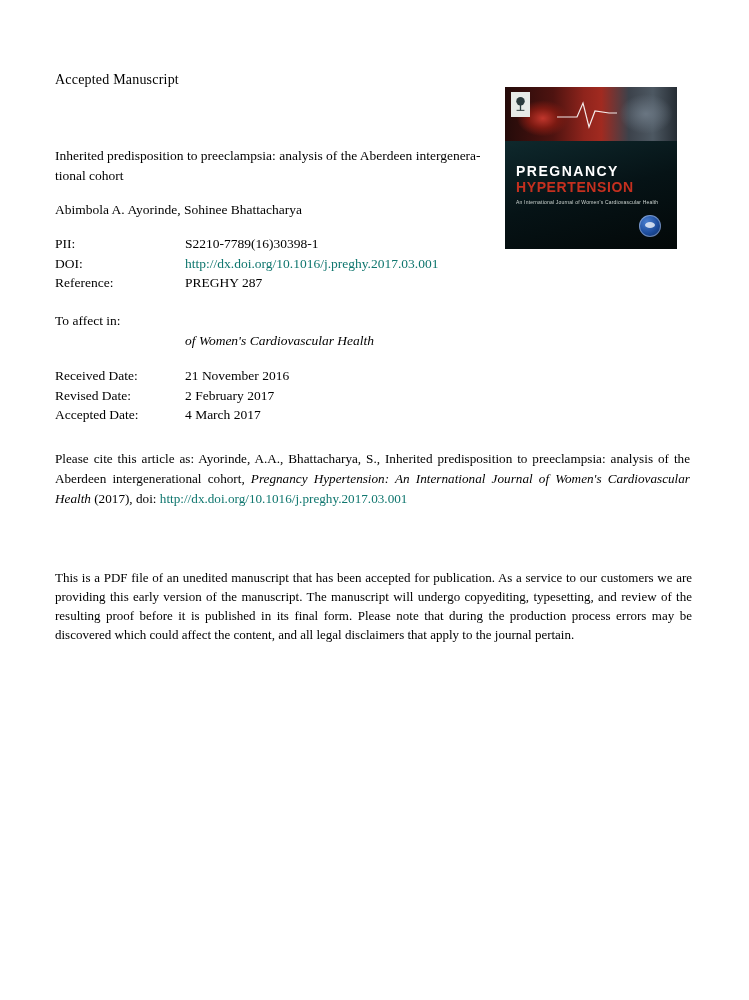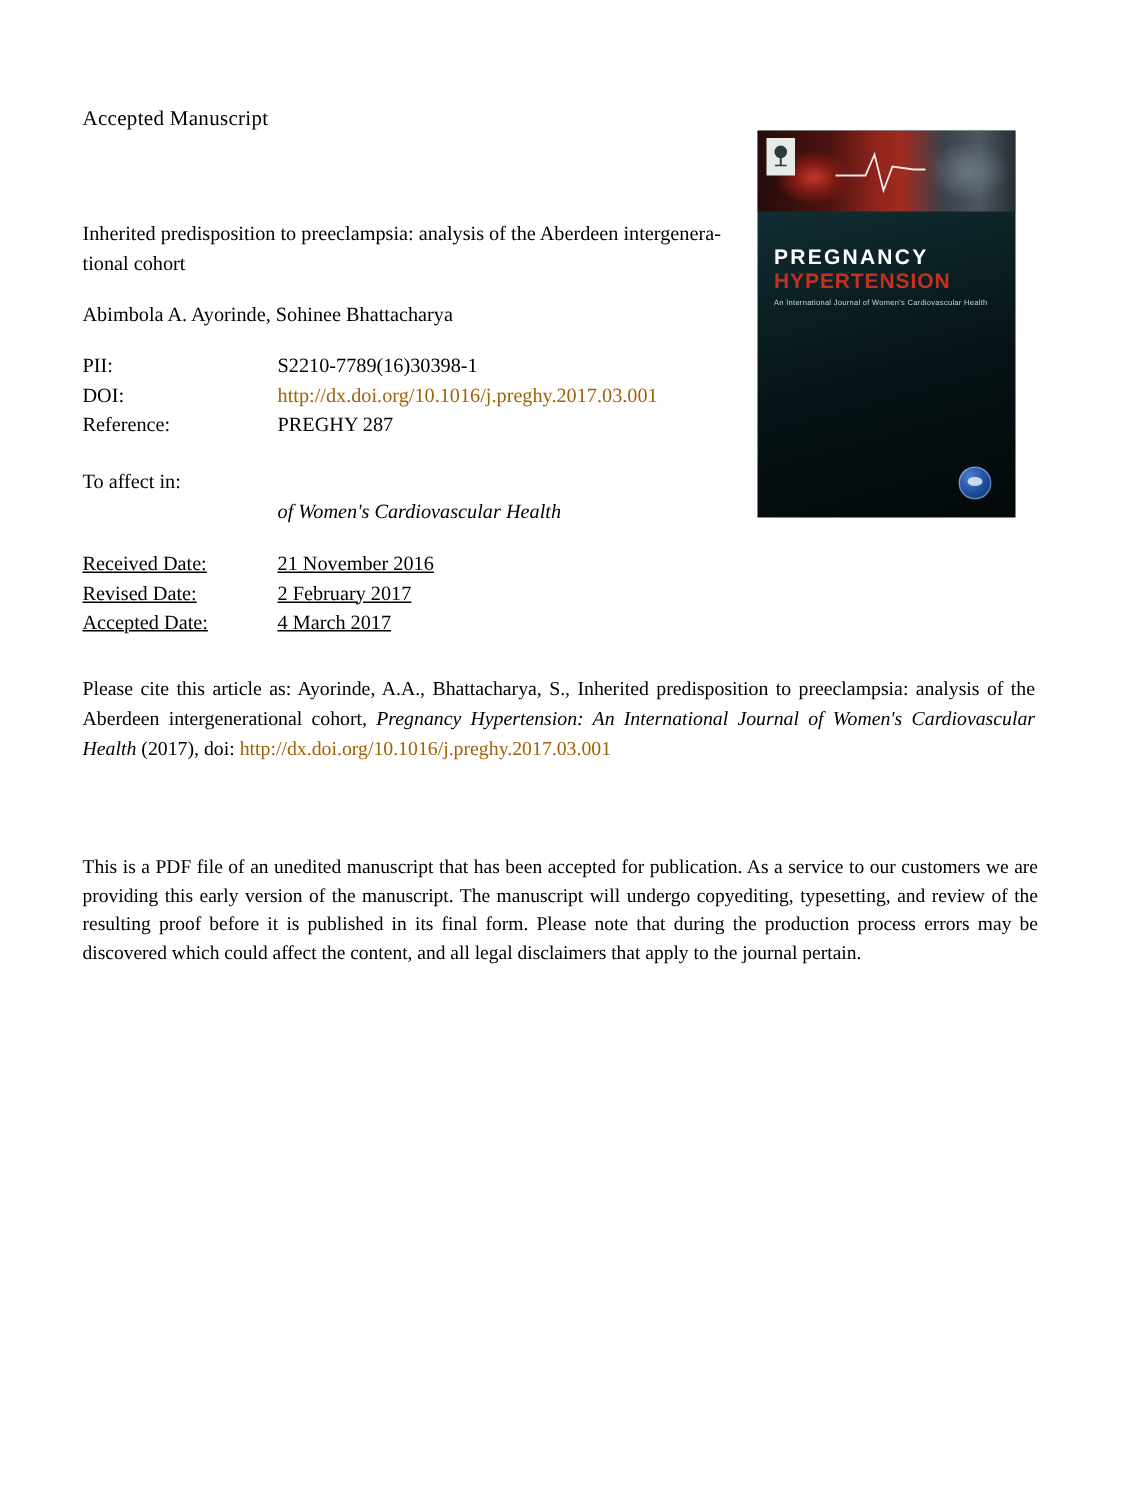--- a/index.html
+++ b/index.html
@@ -22,33 +22,33 @@
   .authors{
     position:absolute;left:55px;top:202px;
     font-size:13.5px;
     text-align:right;
   }
   .meta{position:absolute;left:55px;font-size:13.5px;}
   .meta-row{display:flex;line-height:19.5px;}
   .meta-label{width:130px;flex:0 0 130px;}
   .meta-value{white-space:nowrap;}
   .italic{font-style:italic;}
-  .link{color:#a16207;text-decoration:none;cursor:pointer;}
+  .link{color:#0f766e;text-decoration:none;cursor:pointer;}
   .citation{
     position:absolute;left:55px;top:449px;width:635px;
     font-size:13.2px;line-height:20px;text-align:justify;
   }
   .disclaimer{
     position:absolute;left:55px;top:568px;width:637px;
     font-size:13px;line-height:19px;text-align:justify;
   }
 
   
   .cover{
-    position:absolute;left:505px;top:87px;width:172px;height:258px;
+    position:absolute;left:505px;top:87px;width:172px;height:162px;
     background:linear-gradient(165deg,#17393d 0%,#0d2529 32%,#061316 62%,#030808 100%);
     overflow:hidden;
   }
   .cover-photo{
     position:absolute;left:0;top:0;right:0;height:54px;
     background:
       radial-gradient(ellipse 26px 18px at 22% 58%, #c0362c 0%, #7c1a12 55%, rgba(60,8,6,0) 100%),
       radial-gradient(ellipse 30px 22px at 82% 50%, #6a7682 0%, rgba(60,70,80,0) 90%),
       linear-gradient(90deg,#240b0a 0%,#4e1310 28%,#8f241c 46%,#a12a20 56%,#3c424b 72%,#4d5862 86%,#262d34 100%);
   }
@@ -133,21 +133,21 @@
   <div class="meta" style="top:311px;">
     <div class="meta-row">
       <span class="meta-label">To affect in:</span>
       <span class="meta-value italic">
         <br>
         <span>of Women's Cardiovascular Health</span>
       </span>
     </div>
   </div>
 
-  <div class="meta" style="top:366px;text-decoration:underline;">
+  <div class="meta" style="top:366px;">
     <div class="meta-row">
       <span class="meta-label">Received Date:</span>
       <span class="meta-value">21 November 2016</span>
     </div>
     <div class="meta-row">
       <span class="meta-label">Revised Date:</span>
       <span class="meta-value">2 February 2017</span>
     </div>
     <div class="meta-row">
       <span class="meta-label">Accepted Date:</span>

